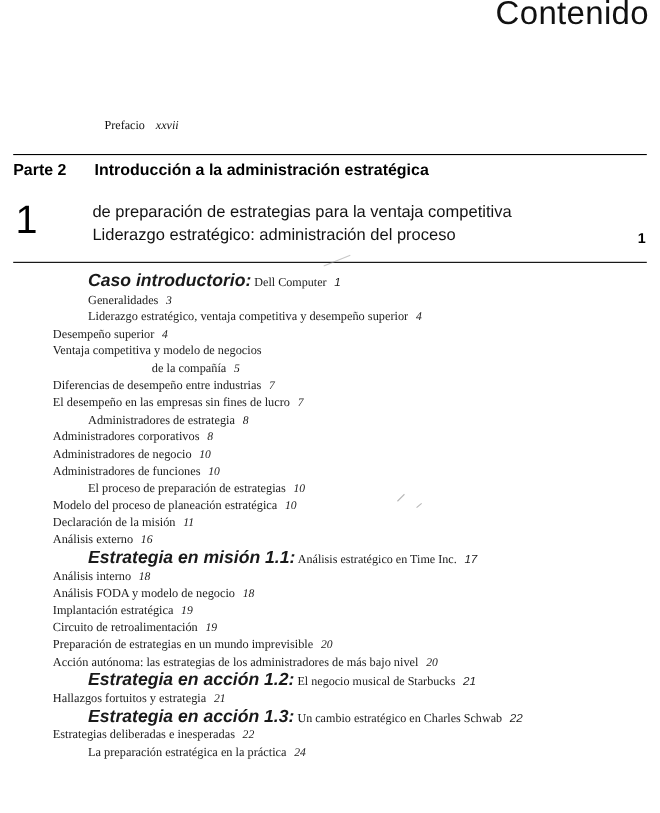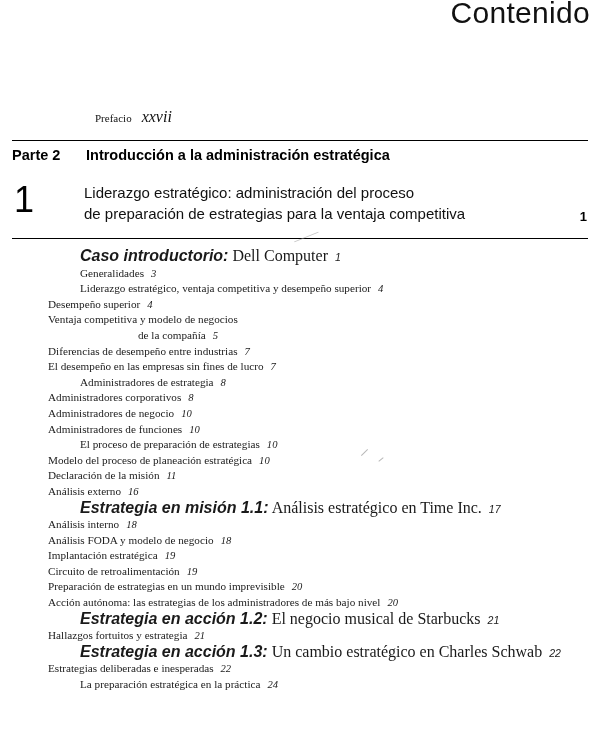--- a/index.html
+++ b/index.html
@@ -36,21 +36,21 @@
     position: absolute;
     top: 108px;
     left: 95px;
     font-size: 11px;
     font-family: "Liberation Serif", serif;
     color: #111;
   }
   .preface .pnum {
     font-style: italic;
     margin-left: 10px;
-    font-size: 16px;
+    font-size: 11px;
   }
 
   .rule {
     position: absolute;
     left: 12px;
     width: 576px;
     height: 1px;
     background: #000;
   }
   .rule.top { top: 140px; }
@@ -123,21 +123,21 @@
     font-size: 10.6px;
   }
   .toc-line .lead {
     font-weight: bold;
     font-family: "Liberation Sans", sans-serif;
     font-size: 16px;
     font-style: italic;
   }
   .toc-line .lead-rest {
     font-family: "Liberation Serif", serif;
-    font-size: 16px;
+    font-size: 11px;
   }
 
   
   .lvl0 { padding-left: 80px; }
   .lvl1 { padding-left: 48px; }
   .lvl2 { padding-left: 138px; }
 
   .boldline {
     font-family: "Liberation Sans", sans-serif;
   }
@@ -185,22 +185,22 @@
   </div>
 
   <div class="rule top"></div>
 
   <div class="part-head">
     <span class="part-label">Parte 2</span><span class="part-title">Introducción a la administración estratégica</span>
   </div>
 
   <div class="chapter-num">1</div>
   <div class="chapter-title">
+    <div>de preparación de estrategias para la ventaja competitiva</div>
     <div>Liderazgo estratégico: administración del proceso</div>
-    <div>de preparación de estrategias para la ventaja competitiva</div>
   </div>
   <div class="chapter-page">1</div>
 
   <div class="rule bottom"></div>
 
   <div class="stray1"></div>
   <div class="stray2"></div>
   <div class="stray3"></div>
 
   <div class="toc" id="toc-list">

